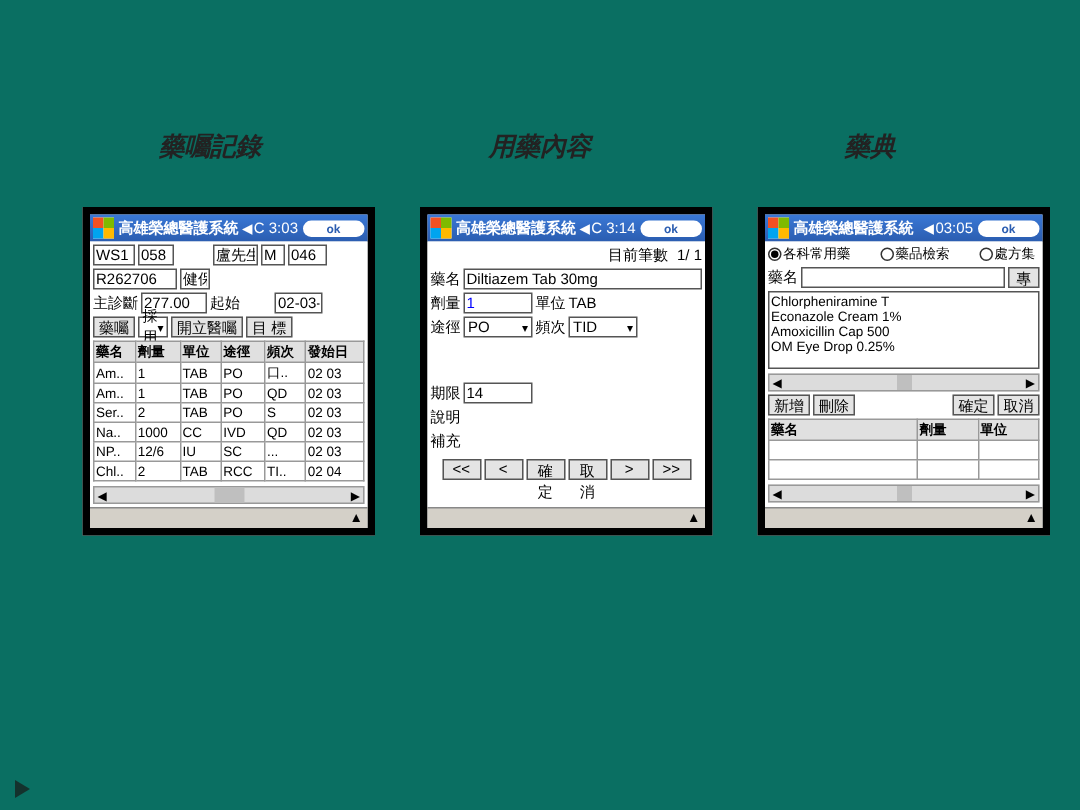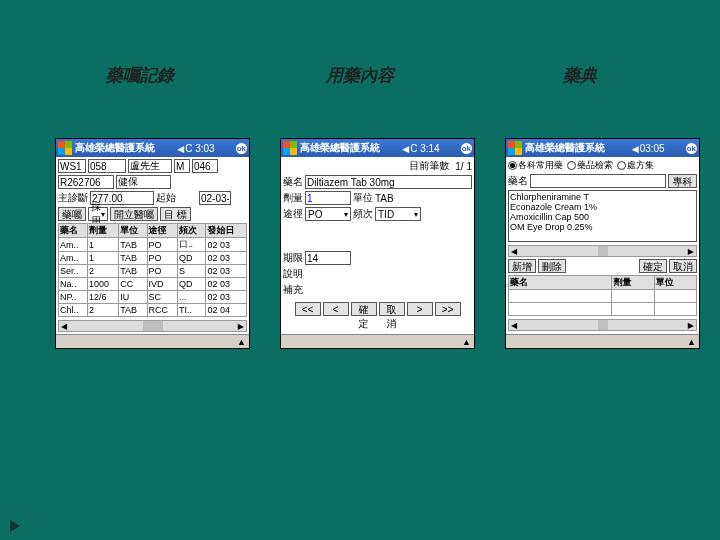--- a/index.html
+++ b/index.html
@@ -6,21 +6,21 @@
   body {
     background: #0a6f62;
     width: 720px;
     height: 540px;
     font-family: "Microsoft JhengHei", Arial, sans-serif;
     position: relative;
     font-size: 10px;
   }
   .title-row {
     position: absolute;
-    top: 64px;
+    top: 86px;
     width: 100%;
     display: flex;
     justify-content: space-around;
     padding: 0 30px;
   }
   .title-row div {
     color: #222;
     font-size: 17px;
     font-style: italic;
     font-weight: bold;
@@ -30,21 +30,21 @@
   .phones {
     position: absolute;
     top: 138px;
     left: 55px;
     display: flex;
     gap: 30px;
   }
   .phone {
     width: 195px;
     background: #e8e8e8;
-    border: 1px solid #000000;
+    border: 5px solid #000000;
     display: flex;
     flex-direction: column;
   }
   .statusbar {
     background: linear-gradient(to bottom,#3a78d6,#2b5db0);
     color: #fff;
     display: flex;
     align-items: center;
     height: 18px;
     padding: 0 2px;
@@ -59,21 +59,21 @@
   }
   .winlogo span { width:7px; height:7px; }
   .winlogo span:nth-child(1){background:#f25022}
   .winlogo span:nth-child(2){background:#7fba00}
   .winlogo span:nth-child(3){background:#00a4ef}
   .winlogo span:nth-child(4){background:#ffb900}
   .statusbar .apptitle { flex:1; font-weight:bold; }
   .speaker::before { content:"◀"; font-size:9px; margin-right:1px;}
   .ok-badge {
     background:#fff; color:#2b5db0; border-radius:8px;
-    font-size:8px; font-weight:bold; padding:1px 1px; margin-left:21px;
+    font-size:8px; font-weight:bold; padding:1px 16px; margin-left:3px;
   }
   .content {
     background:#fff;
     flex:1;
     padding:2px;
     font-size:10px;
     color:#000;
     display:flex;
     flex-direction:column;
     gap:2px;
@@ -181,32 +181,32 @@
           <span></span>
         </span>
     <span class="apptitle">高雄榮總醫護系統</span>
     <span class="speaker"></span>
     <span>C 3:03</span>
     <span class="ok-badge">ok</span>
   </div>
   <div class="content">
     <div class="row">
       <input class="fld" style="width: 28px;" value="WS1">
-      <input class="fld" style="width: 38px;" value="058">
-      <input class="fld" style="width: 44px;" value="盧先生">
+      <input class="fld" style="width: 24px;" value="058">
+      <input class="fld" style="width: 30px; margin-left: 24px;" value="盧先生">
       <input class="fld" style="width: 16px;" value="M">
       <input class="fld" style="width: 26px;" value="046">
     </div>
     <div class="row">
       <input class="fld" style="width: 56px;" value="R262706">
-      <input class="fld" style="width: 55px;" value="健保">
+      <input class="fld" style="width: 20px;" value="健保">
     </div>
     <div class="row">
       <span class="lbl">主診斷</span>
-      <input class="fld" style="width: 64px;" value="277.00">
+      <input class="fld" style="width: 44px;" value="277.00">
       <span class="lbl">起始</span>
       <input class="fld" style="width: 32px; margin-left: 21px;" value="02-03-24">
     </div>
     <div class="row">
       <button class="btn">藥囑</button>
       <div class="sel" style="width:20px">
             <span>採用</span>
           </div>
       <button class="btn">開立醫囑</button>
       <button class="btn">目  標</button>
@@ -352,21 +352,21 @@
           <span></span>
           <span></span>
           <span></span>
         </span>
     <span class="apptitle">高雄榮總醫護系統</span>
     <span class="speaker"></span>
     <span>03:05</span>
     <span class="ok-badge">ok</span>
   </div>
   <div class="content">
-    <div class="row" style="gap:4px">
+    <div class="row" style="gap:20px">
       <span class="radio">
             <span class="radio-dot on"></span>
             <span>各科常用藥</span>
           </span>
       <span class="radio">
             <span class="radio-dot"></span>
             <span>藥品檢索</span>
           </span>
       <span class="radio">
             <span class="radio-dot"></span>

